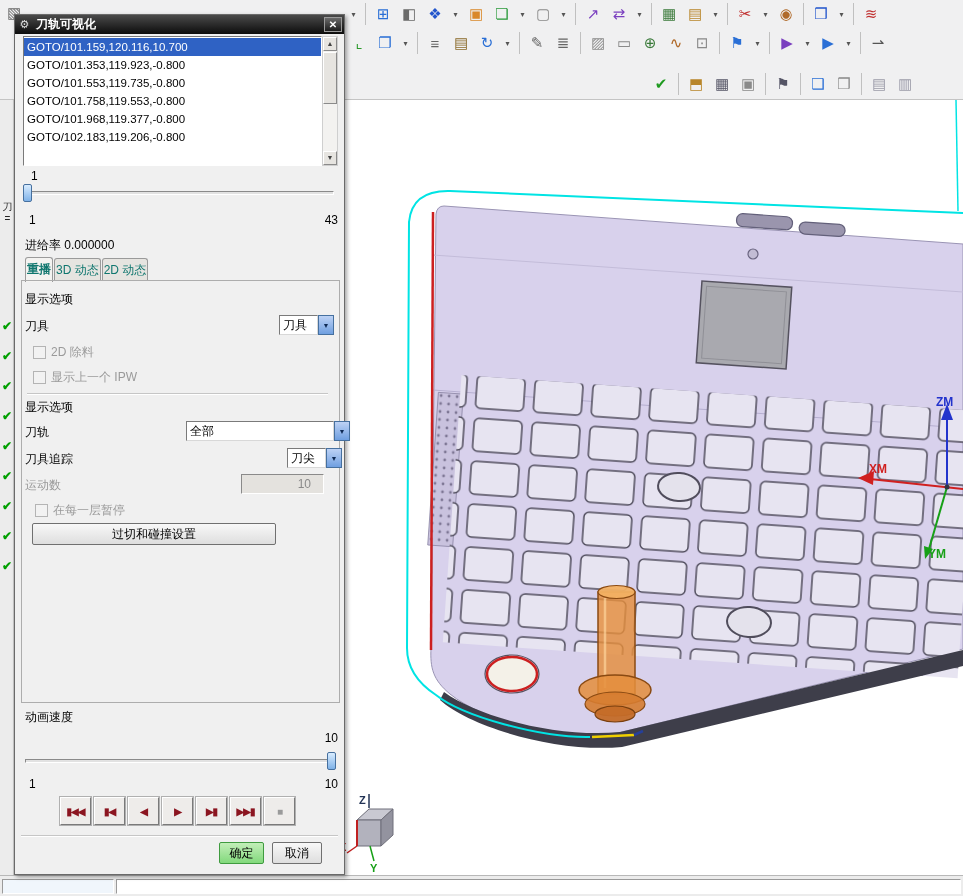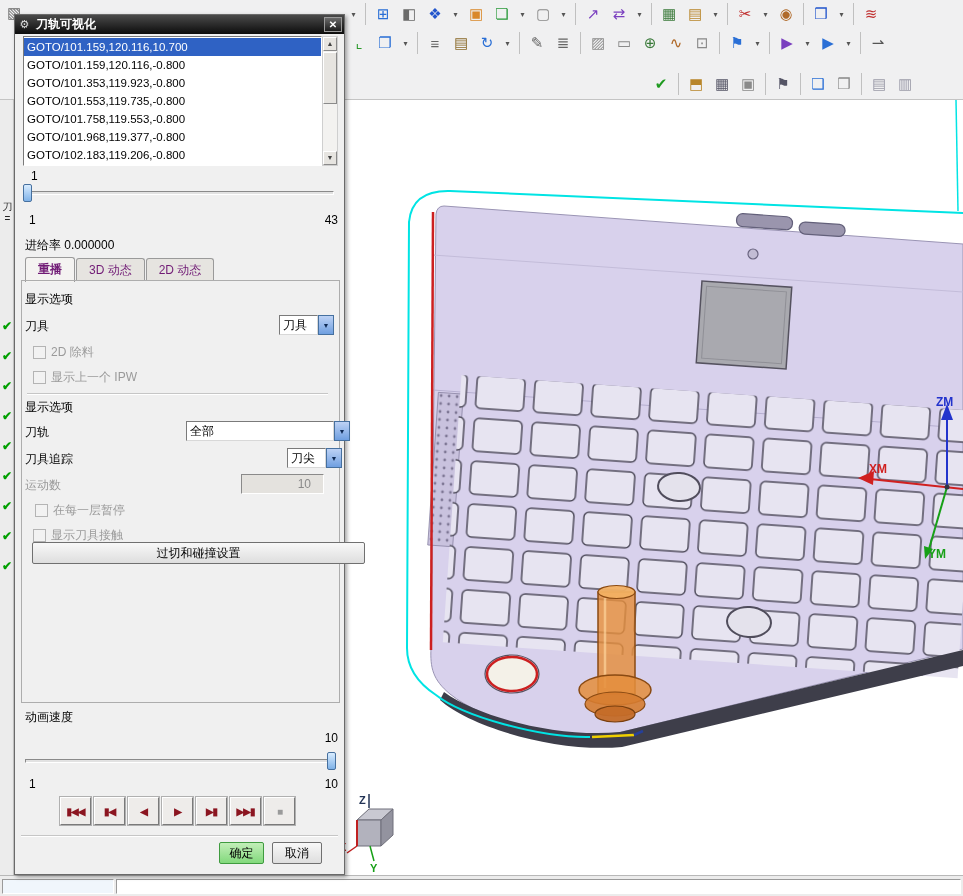--- a/index.html
+++ b/index.html
@@ -44,21 +44,21 @@
   #goto-scroll{position:absolute;left:307px;top:21px;width:16px;height:130px;background:#f3f2f0;border:1px solid #cfcfcf}
   .sb-btn{position:absolute;left:0;width:14px;height:14px;background:#e6e4e0;border:1px solid;border-color:#fff #8a8a8a #8a8a8a #fff;font-size:7px;color:#444;text-align:center;line-height:12px}
   .sb-up{top:0}.sb-down{bottom:0}
   .sb-thumb{position:absolute;left:0;top:15px;width:14px;height:52px;background:#e6e4e0;border:1px solid;border-color:#fff #8a8a8a #8a8a8a #fff}
 
   .slider{position:absolute;height:20px}
   .slider-track{position:absolute;left:4px;right:4px;top:8px;height:4px;background:#e2e2e2;border:1px solid;border-color:#8a8a8a #fff #fff #8a8a8a}
   .slider-thumb{position:absolute;top:1px;width:9px;height:18px;background:linear-gradient(#d8ecff,#7fb2e8);border:1px solid #46709f;border-radius:2px}
 
   #tabs{position:absolute;left:10px;top:243px;display:flex;align-items:flex-end;height:23px}
-  .tab{padding:3px 12px 2px;font-size:12px;background:#e6e4e0;border:1px solid #9a9a9a;border-bottom:none;border-radius:3px 3px 0 0;margin-right:1px;color:#701a75;white-space:nowrap}
+  .tab{padding:3px 1px 2px;font-size:12px;background:#e6e4e0;border:1px solid #9a9a9a;border-bottom:none;border-radius:3px 3px 0 0;margin-right:1px;color:#0f766e;white-space:nowrap}
   .tab.active{background:#f4f3f1;font-weight:bold;padding-bottom:4px;position:relative;top:1px}
   #tab-panel{position:absolute;left:6px;top:265px;width:319px;height:423px;border:1px solid #adadad;background:transparent}
 
   .combo{position:absolute;height:20px;display:flex}
   .combo .field{flex:1;background:#fff;border:1px solid;border-color:#7a7a7a #d8d8d8 #d8d8d8 #7a7a7a;font-size:12px;padding:1px 3px;line-height:16px;white-space:nowrap;overflow:hidden}
   .combo .arrow{width:16px;background:linear-gradient(#bdd2f5,#6f9fe0);border:1px solid #46709f;color:#0e2a55;font-size:7px;display:flex;align-items:center;justify-content:center}
 
   .cbrow{position:absolute;display:flex;align-items:center;gap:5px;font-size:12px;white-space:nowrap}
   .cb{width:13px;height:13px;background:#fff;border:1px solid #8a8a8a;flex:none}
   .cbrow.disabled{color:#9a9a9a}
@@ -270,21 +270,20 @@
 
   <div id="dialog">
     <div id="dlg-title">
       <span class="gear">⚙</span>
       <span class="ttl">刀轨可视化</span>
       <span id="dlg-close">✕</span>
     </div>
 
     <div id="goto-list">
         <div class="goto-row selected">GOTO/101.159,120.116,10.700</div>
-        <div class="goto-row">GOTO/101.159,120.116,-0.800</div>
         <div class="goto-row">GOTO/101.353,119.923,-0.800</div>
         <div class="goto-row">GOTO/101.553,119.735,-0.800</div>
         <div class="goto-row">GOTO/101.758,119.553,-0.800</div>
         <div class="goto-row">GOTO/101.968,119.377,-0.800</div>
         <div class="goto-row">GOTO/102.183,119.206,-0.800</div>
       </div>
     <div id="goto-scroll">
       <div class="sb-btn sb-up">▲</div>
       <div class="sb-thumb"></div>
       <div class="sb-btn sb-down">▼</div>
@@ -348,21 +347,21 @@
 
     <div class="cbrow disabled" style="left:20px;top: 487px">
       <span class="cb"></span>
       <span>在每一层暂停</span>
     </div>
     <div class="cbrow disabled" style="left:18px;top:512px">
       <span class="cb"></span>
       <span>显示刀具接触</span>
     </div>
 
-    <button class="btn" style="left:17px;top:527px;width:333px;height:22px">过切和碰撞设置</button>
+    <button class="btn" style="left:17px;top:508px;width:244px;height:22px">过切和碰撞设置</button>
 
     <div class="lbl" style="left:10px;top:694px">动画速度</div>
     <div class="lbl" style="left:287px;top:716px;width:36px;text-align:right">10</div>
     <div class="slider" style="left:6px;top:736px;width:317px">
       <div class="slider-track"></div>
       <div class="slider-thumb" style="left:306px"></div>
     </div>
     <div class="lbl" style="left:14px;top:762px">1</div>
     <div class="lbl" style="left:287px;top:762px;width:36px;text-align:right">10</div>
 

